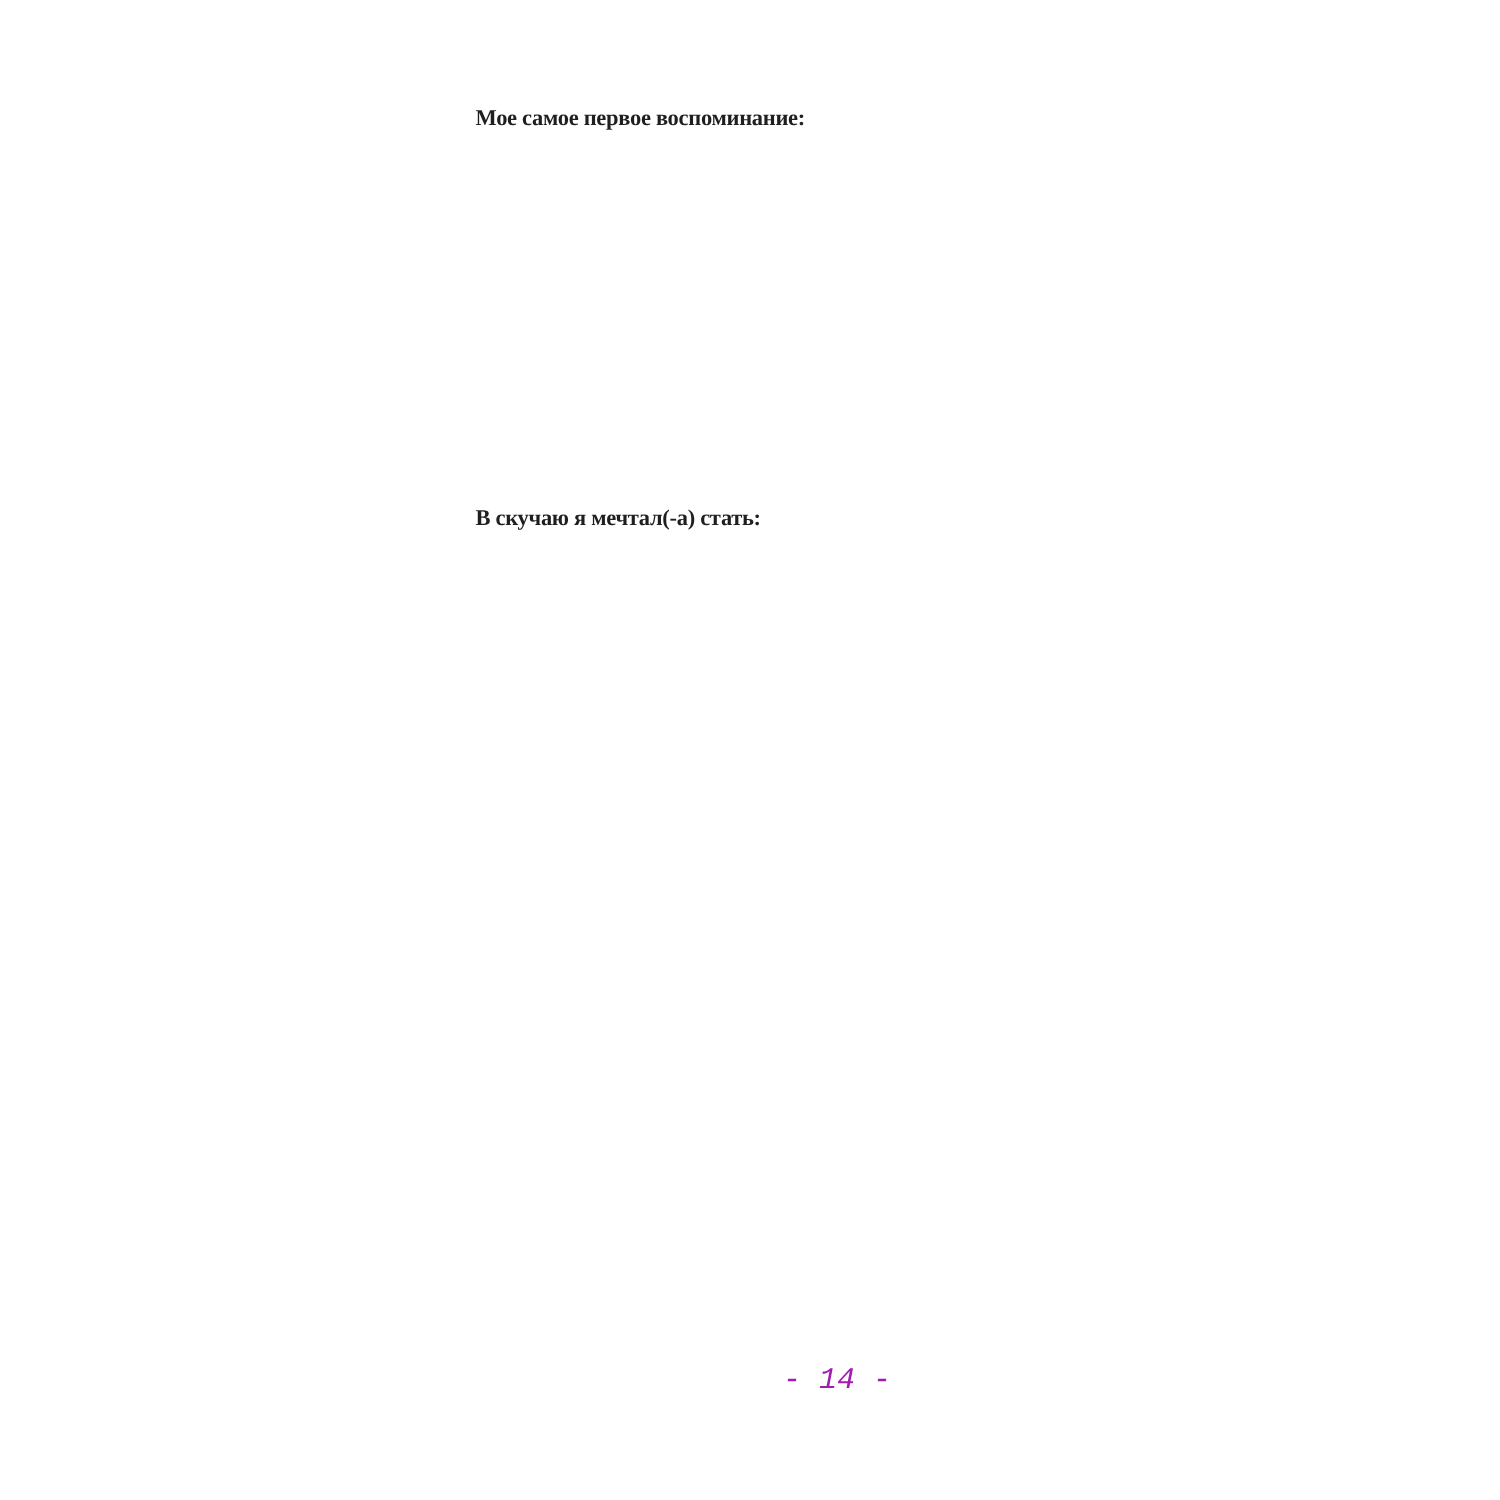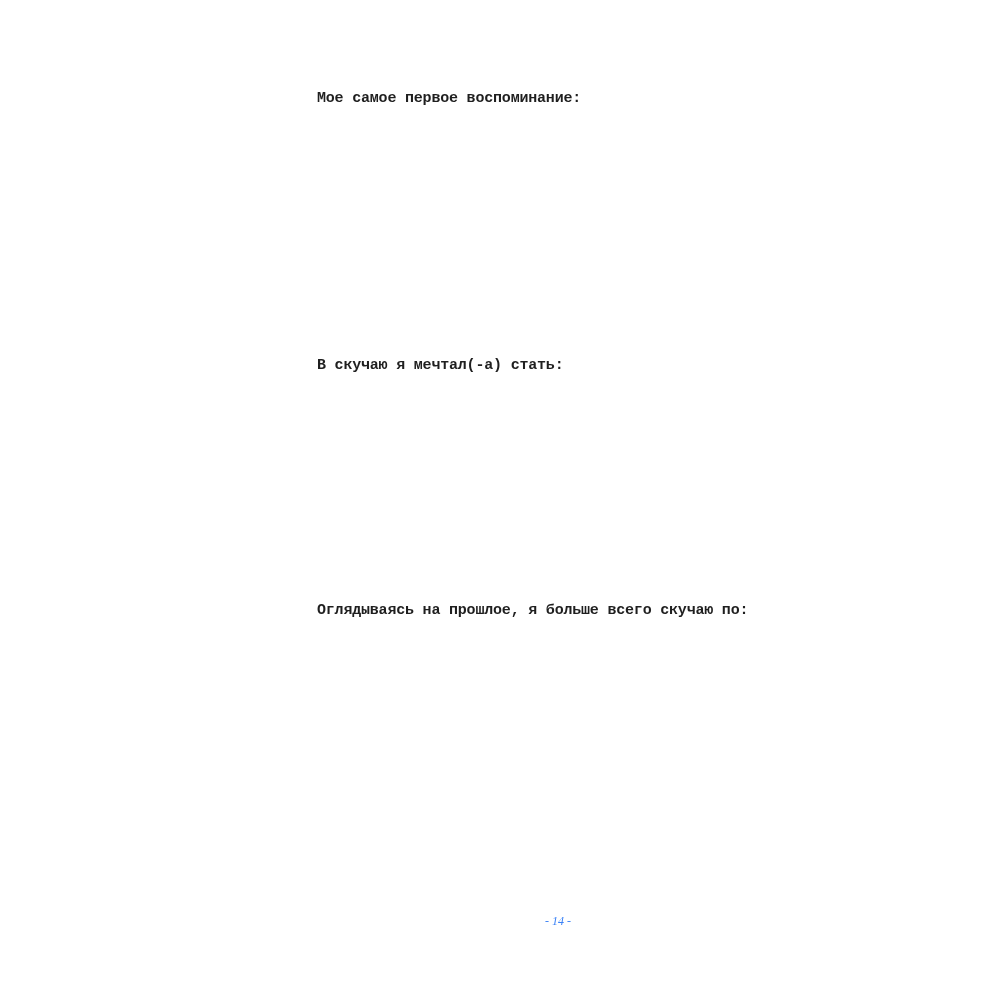--- a/index.html
+++ b/index.html
@@ -13,67 +13,65 @@
   .page {
     position: relative;
     width: 1000px;
     height: 1000px;
     background: #ffffff;
     overflow: hidden;
   }
   .prompt {
     position: absolute;
     left: 317px;
-    font-family: Liberation Mono, monospace;
+    font-family: Liberation Serif, serif;
     font-weight: 700;
     font-size: 15px;
     line-height: 16px;
     letter-spacing: -0.2px;
     color: #1f1f1f;
     white-space: nowrap;
-    margin-top: 20px;
   }
   .prompt-1 { top: 71px; }
   .prompt-2 { top: 338px; }
   .prompt-3 { top: 583px; }
   .answer-space {
     position: absolute;
     left: 317px;
     width: 400px;
     background: transparent;
   }
   .answer-1 { top: 95px;  height: 235px; }
   .answer-2 { top: 362px; height: 213px; }
   .answer-3 { top: 607px; height: 290px; }
   .page-number {
     position: absolute;
     left: 558px;
     top: 912px;
     transform: translateX(-50%);
-    font-family: Liberation Serif, serif;
+    font-family: Liberation Mono, monospace;
     font-style: italic;
     font-weight: 400;
-    font-size: 12px;
+    font-size: 20px;
     line-height: 18px;
-    color: #3b82f6;
+    color: #a21caf;
     white-space: nowrap;
   }
 </style>
 </head>
 <body>
 
 <div class="page">
 
   <div class="prompt prompt-1">Мое самое первое воспоминание:</div>
 
   <div class="answer-space answer-1"></div>
 
   <div class="prompt prompt-2">В скучаю я мечтал(-а) стать:</div>
 
   <div class="answer-space answer-2"></div>
 
-  <div class="prompt prompt-3">Оглядываясь на прошлое, я больше всего скучаю по:</div>
 
   <div class="answer-space answer-3"></div>
 
   <div class="page-number">- 14 -</div>
 
 </div>
 
 </body></html>

